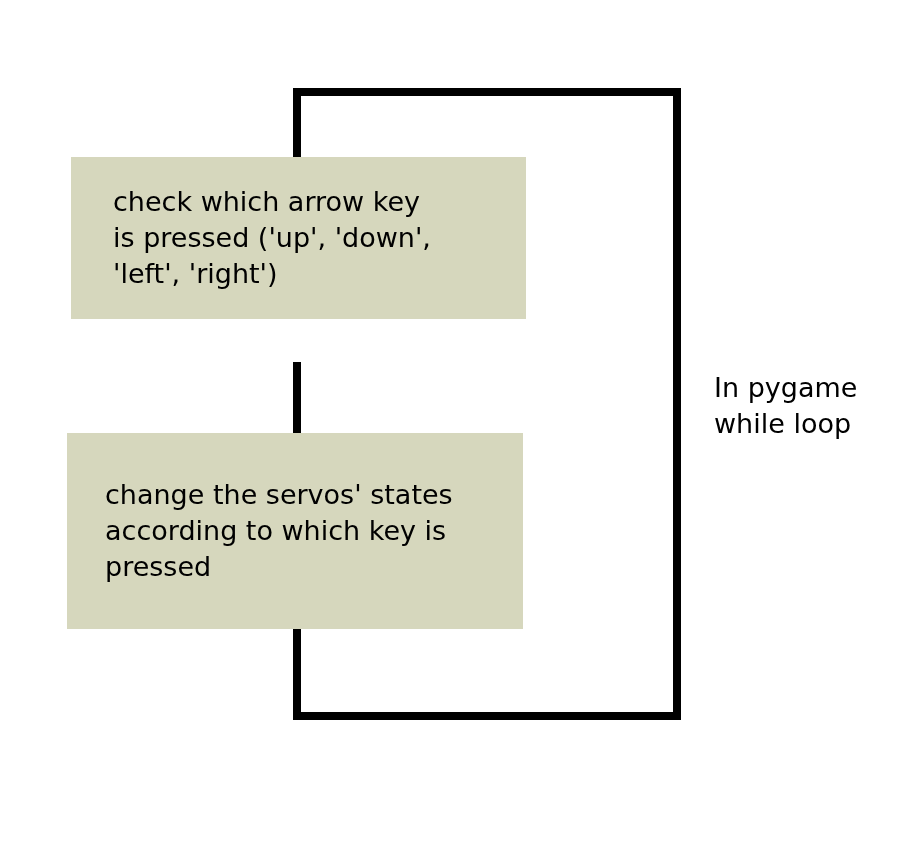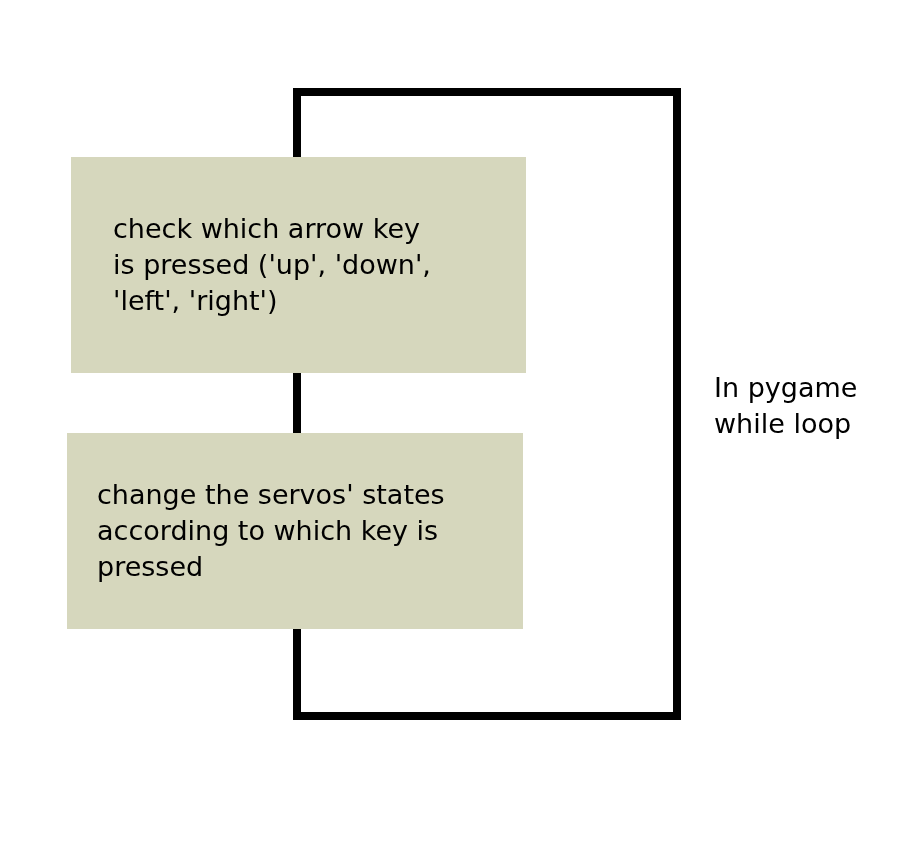--- a/index.html
+++ b/index.html
@@ -79,29 +79,29 @@
     background: #d6d7bd;
     box-sizing: border-box;
     display: flex;
     flex-direction: column;
     justify-content: center;
   }
   .box-step1 {
     left: 71px;
     top: 157px;
     width: 455px;
-    height: 216px;
+    height: 162px;
     padding-left: 42px;
   }
   .box-step2 {
     left: 67px;
     top: 433px;
     width: 456px;
     height: 196px;
-    padding-left: 30px;
+    padding-left: 38px;
   }
   .box-text {
     font-size: 27px;
     line-height: 36px;
     color: #000000;
     white-space: pre-line;
     letter-spacing: 0px;
   }
 
   

